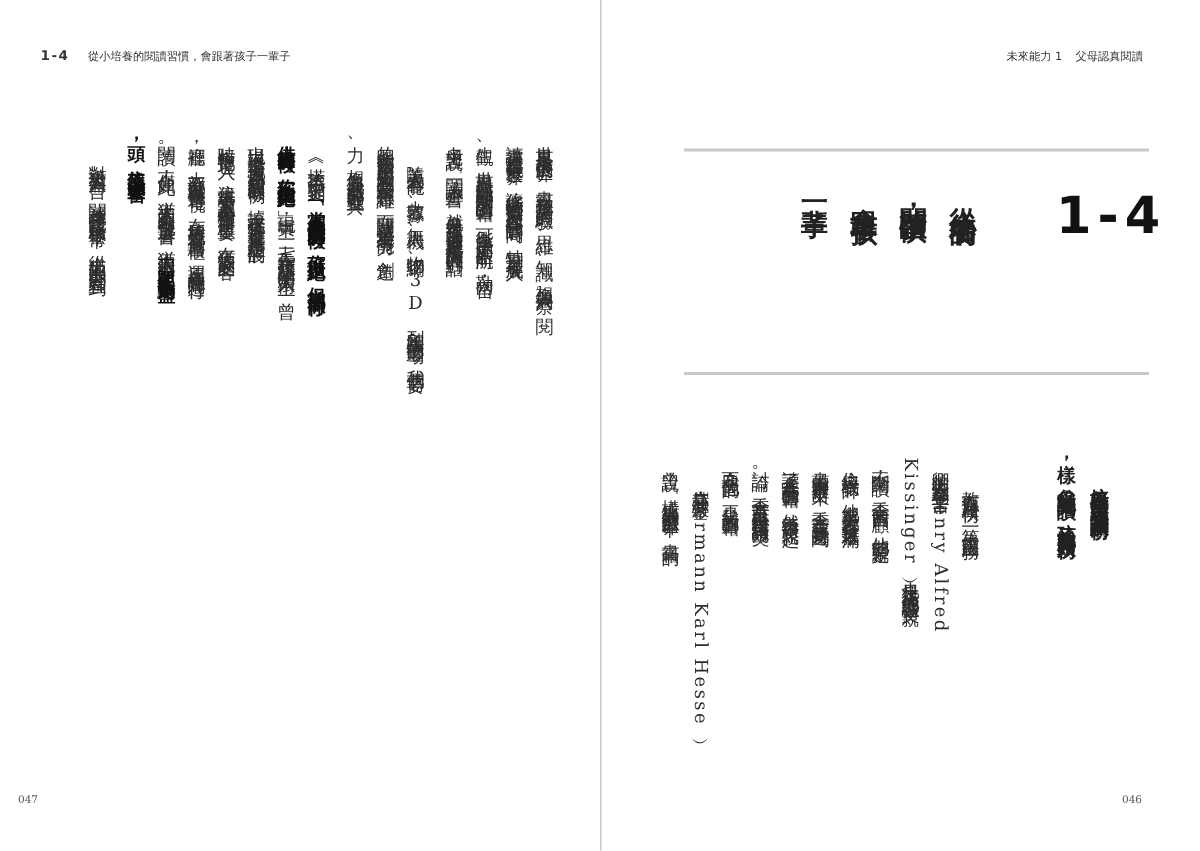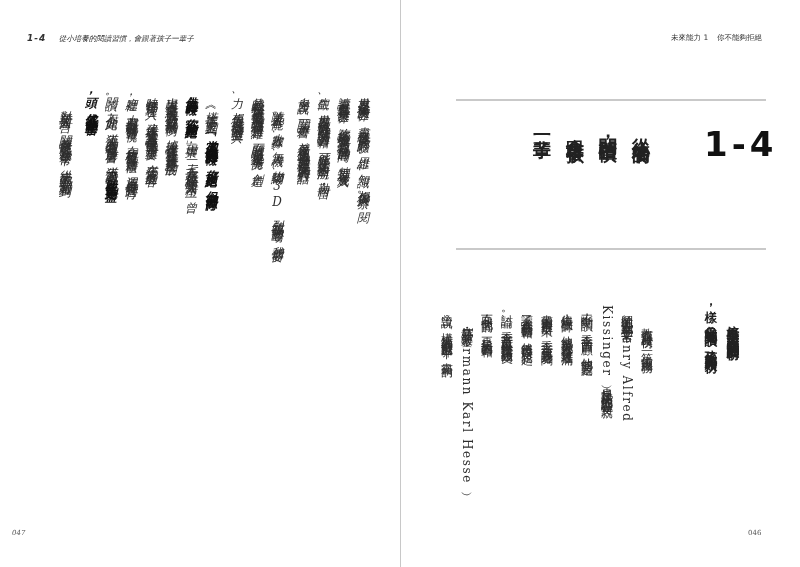--- a/index.html
+++ b/index.html
@@ -1,20 +1,20 @@
 <!DOCTYPE html>
 <html><head>
 <meta charset="utf-8">
 <style>
   html, body { margin:0; padding:0; }
   body { width:800px; height:567px; background:#ffffff; position:relative; overflow:hidden;
          font-family:"DejaVu Serif","Liberation Serif",serif; color:#2a2a2a; }
   .spread-divider { position:absolute; left:400px; top:0; width:1px; height:567px; background:#c8c8c8; }
   .page { position:absolute; top:0; height:567px; }
-  .page-left { left:0; width:400px;font-style:italic; }
+  .page-left { left:0; width:400px; }
   .page-right { left:386px; width:399px; }
 
   .running-head { position:absolute; top:33px; font-family:"DejaVu Sans","Liberation Sans",sans-serif;
                   font-size:7.5px; color:#333; white-space:nowrap; }
   .rh-left { left:27px; }
   .rh-left .rh-num { font-weight:bold; font-size:9px; margin-right:10px; letter-spacing:1px; }
   .rh-right-a { left:285px; }
   .rh-right-b { left:331px; }
 
   .folio { position:absolute; top:529px; font-size:7px; color:#555; }
@@ -75,21 +75,21 @@
   <div class="col" style="left:84px; top:88px;">
     <span class="bold">頭，依然不能停止學習」</span><span>。</span>
   </div>
   <div class="col" style="left:58px; top:101px;">對於猶太人而言，閱讀就像是吃飯一樣稀鬆平常，從出生的那一刻開始直到</div>
 
   <div class="folio folio-left">047</div>
 </div>
 
 <div class="page page-right">
   <div class="running-head rh-right-a">未來能力 1</div>
-  <div class="running-head rh-right-b">你不能夠拒絕</div>
+  <div class="running-head rh-right-b">父母認真閱讀</div>
 
   <div class="title-rule rule-top"></div>
   <div class="chapter-num">1-4</div>
   <div class="title-col" style="left:245px;">從小培養的</div>
   <div class="title-col" style="left:212px;">閱讀習慣，</div>
   <div class="title-col" style="left:179px;">會跟著孩子</div>
   <div class="title-col" style="left:146px;">一輩子</div>
   <div class="title-rule rule-bot"></div>
 
   <div class="pull-quote" style="left:340px; top:315px;">培養出季辛吉的正式父親閱讀的榜</div>

